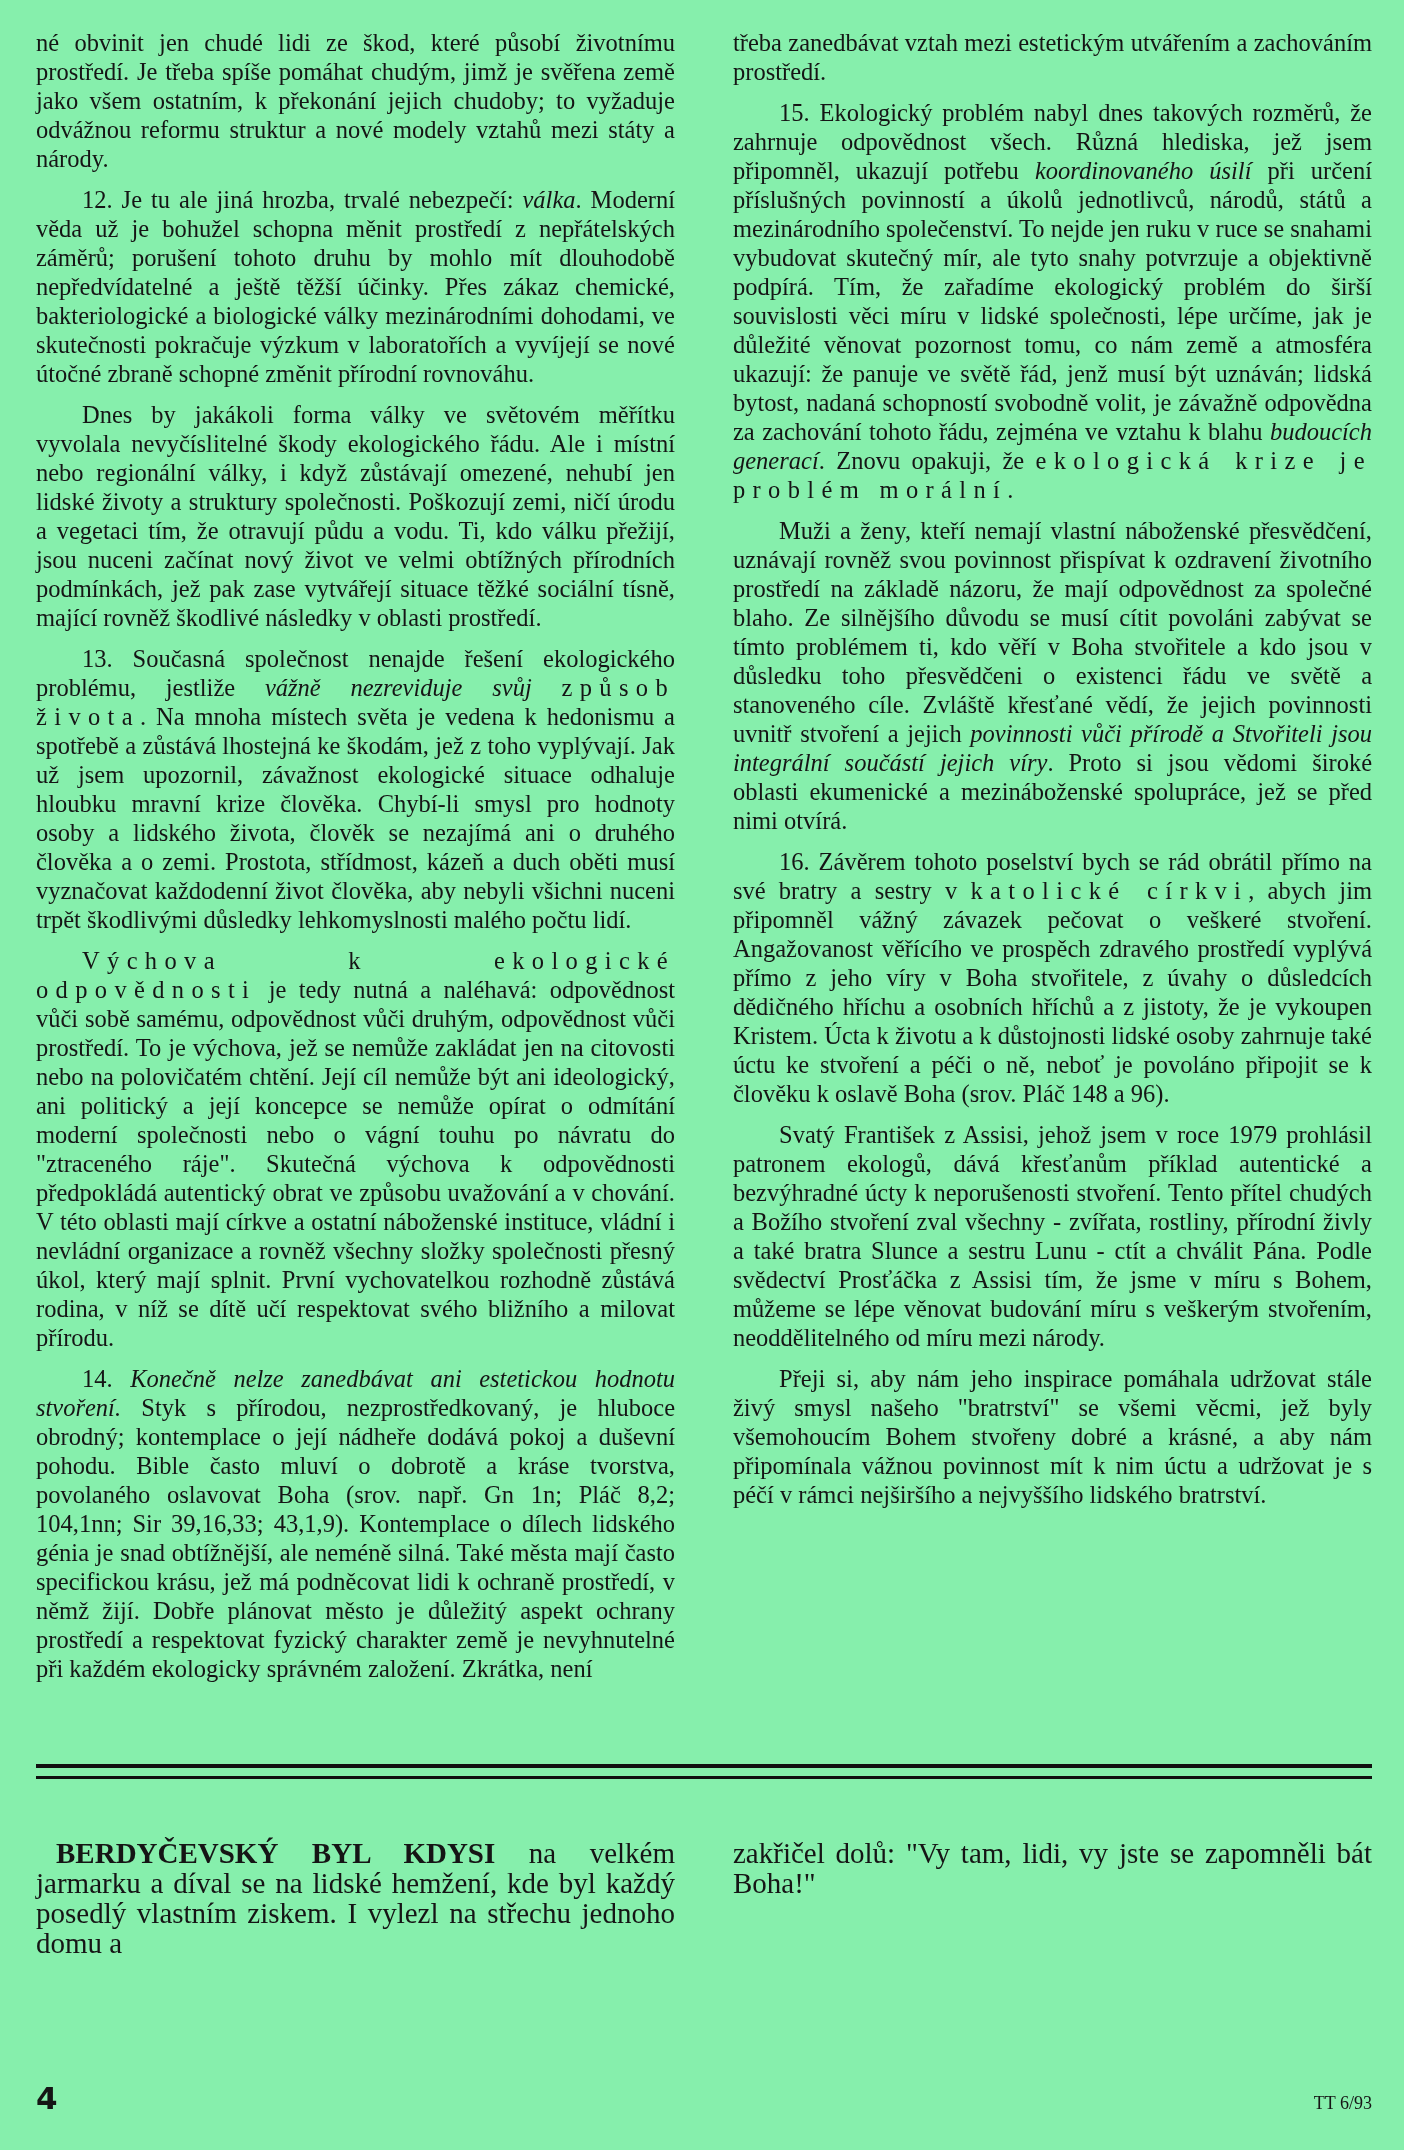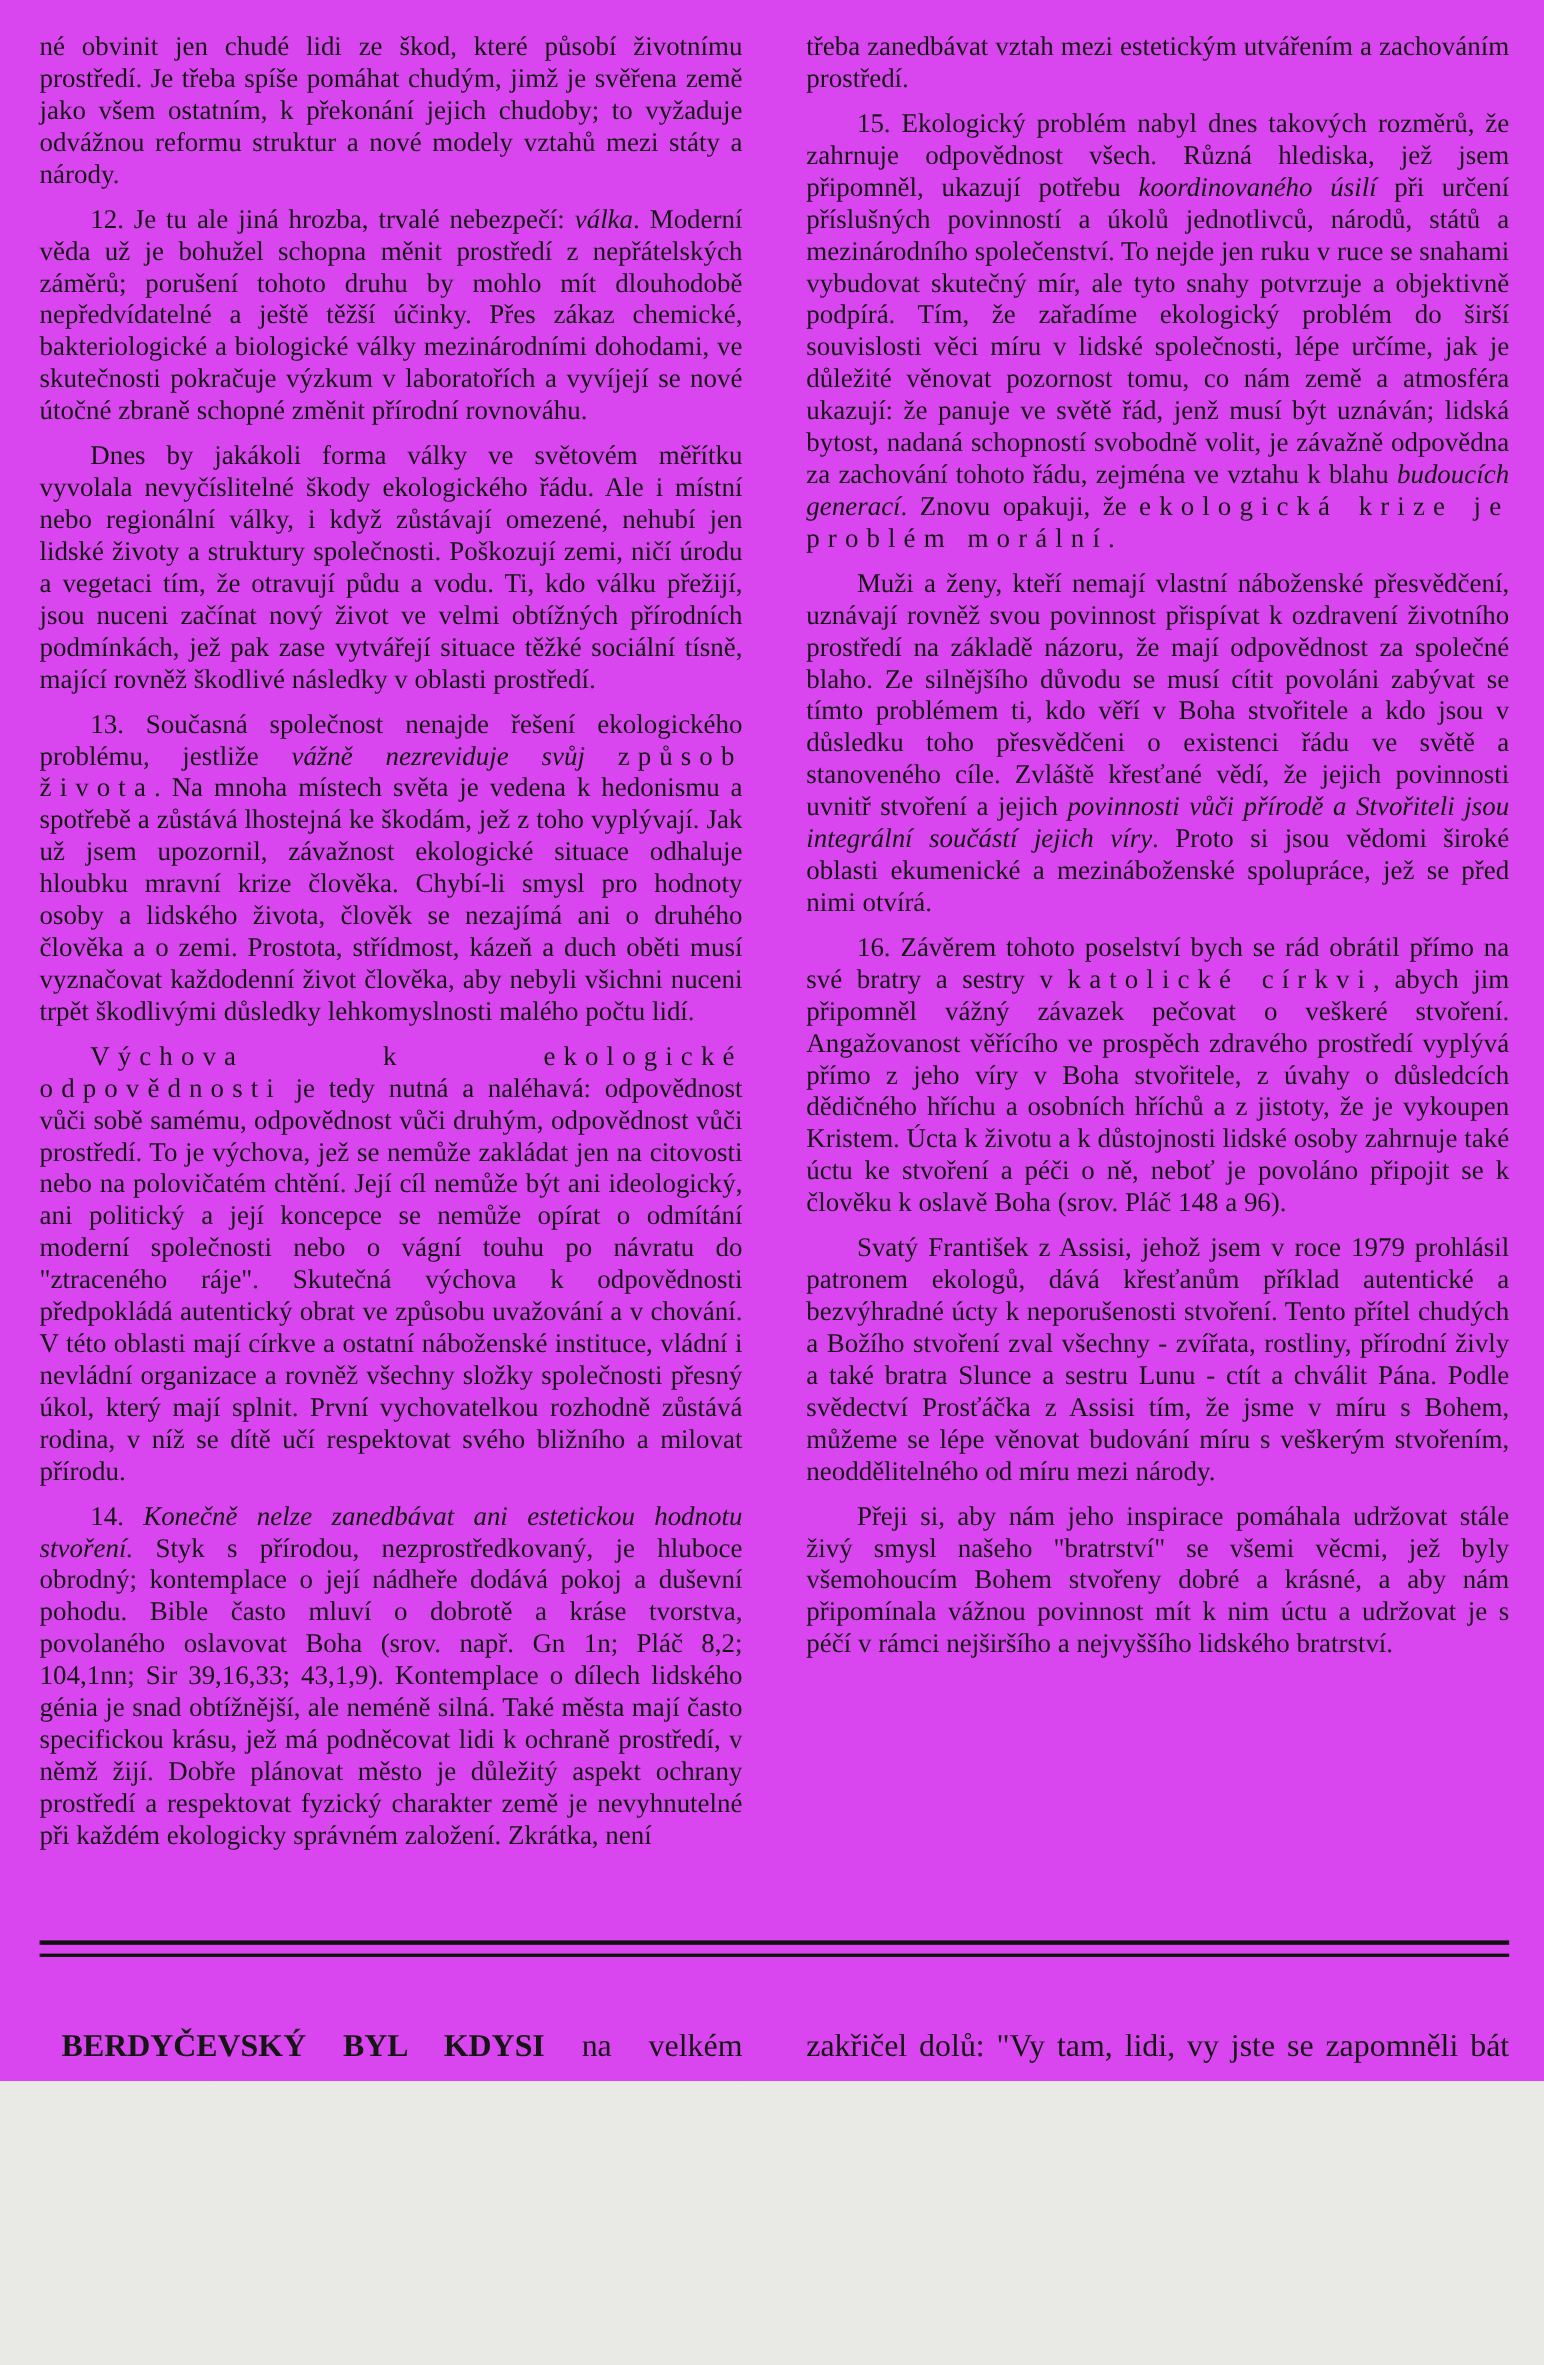--- a/index.html
+++ b/index.html
@@ -1,20 +1,20 @@
 <!DOCTYPE html>
 <html lang="cs"><head>
 <meta charset="utf-8">
 <title>TT 6/93</title>
 <style>
   html,body{margin:0;padding:0;background:#e9e9e5;}
   .page{
     position:relative;
-    width:1404px;height:1892px;
-    background:#d946ef;
+    width:1404px;height:2150px;
+    background:#86efac;
     color:#151515;
     font-family:"Liberation Serif","DejaVu Serif",serif;
     overflow:hidden;
   }
   .cols{
     position:absolute;top:28px;left:36px;width:1336px;
     display:flex;gap:58px;
   }
   .col{flex:1;min-width:0;font-size:24.5px;line-height:29px;text-align:justify;}
   .col p{margin:0 0 12px 0;}
@@ -30,21 +30,21 @@
   .source{margin-top:24px;font-size:23.5px;line-height:28px;}
   .rule{
     position:absolute;left:36px;width:1336px;top:1764px;
     height:8px;
     border-top:4px solid #101010;
     border-bottom:3px solid #101010;
   }
   .story{
     position:absolute;left:36px;width:1336px;top:1838px;
     display:flex;gap:58px;
-    font-size:29px;line-height:44px;
+    font-size:29px;line-height:30px;
   }
   .s-col{flex:1;min-width:0;text-align:justify;}
   .s-col p{margin:0;}
   .story-first{text-indent:20px;}
   .attrib{text-align:right;margin-top:2px;}
   .footer{
     position:absolute;left:36px;width:1336px;top:2080px;
     display:flex;justify-content:space-between;align-items:baseline;
   }
   .pno{font-family:"DejaVu Sans","Liberation Sans",sans-serif;font-weight:bold;font-size:31px;}

